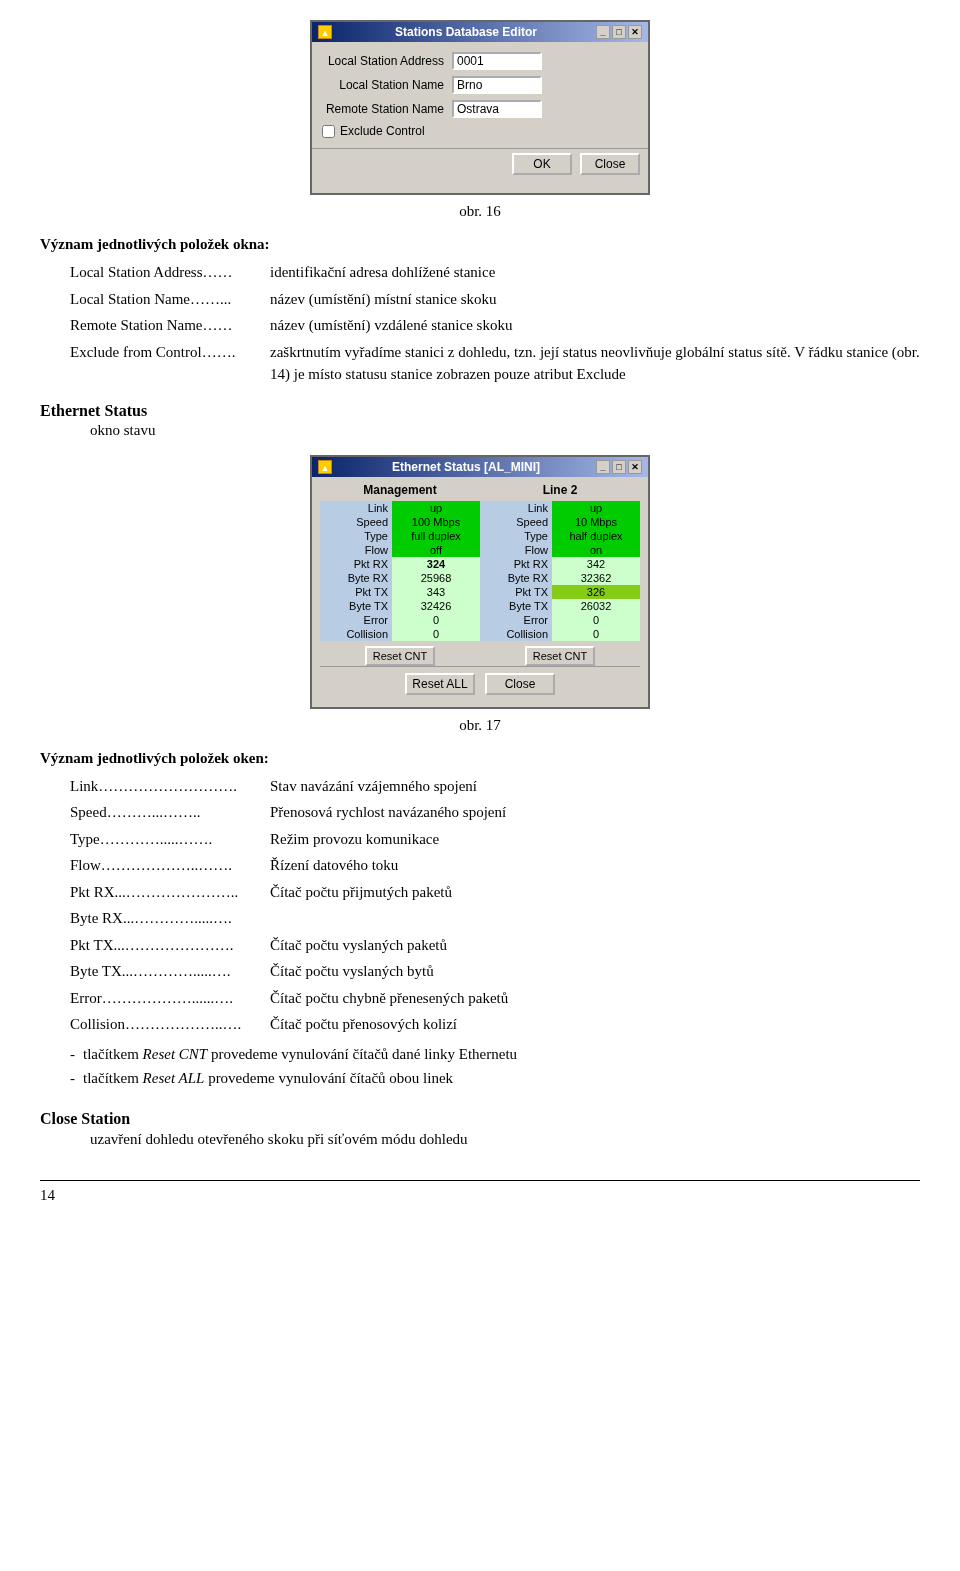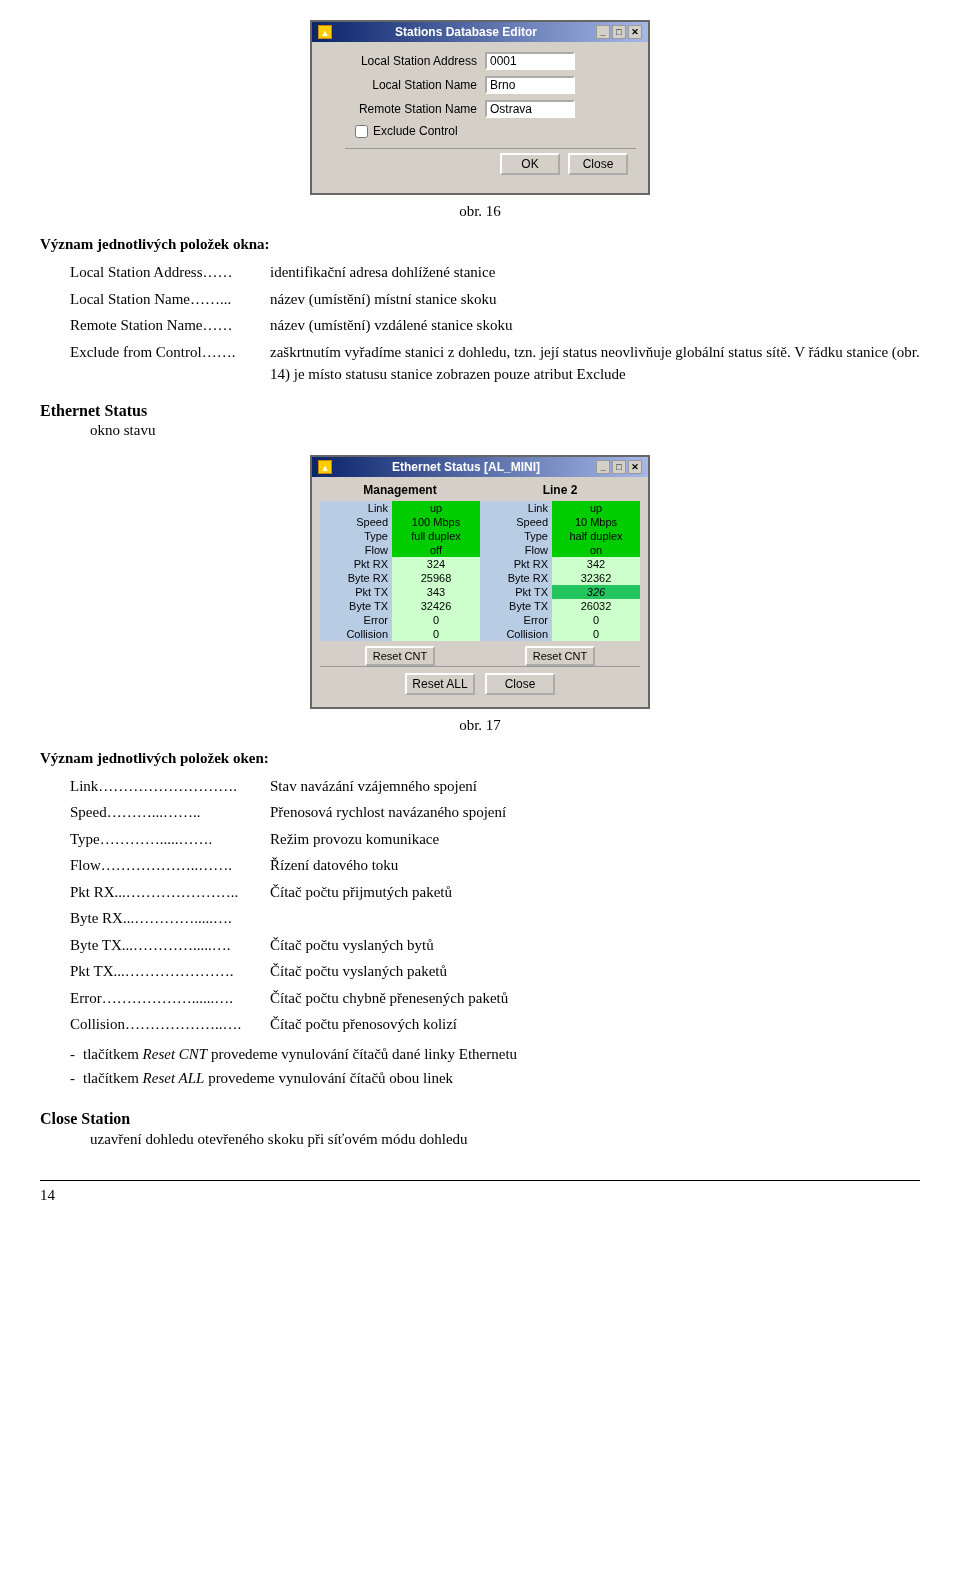--- a/index.html
+++ b/index.html
@@ -46,22 +46,21 @@
       background: #d4d0c8;
       border: 1px solid #999;
       font-size: 9px;
       display: flex;
       align-items: center;
       justify-content: center;
       cursor: pointer;
       color: #000;
     }
     .dialog-content {
-      padding: 10px 12px;
-      margin-left: 21px;
+      padding: 10px 0;
     }
     .dialog-row {
       display: flex;
       align-items: center;
       margin-bottom: 6px;
     }
     .dialog-label {
       width: 140px;
       text-align: right;
       padding-right: 8px;
@@ -407,21 +406,21 @@
             <tr>
               <td class="label-cell">Type</td>
               <td class="value-cell">full duplex</td>
             </tr>
             <tr>
               <td class="label-cell">Flow</td>
               <td class="value-cell">off</td>
             </tr>
             <tr>
               <td class="label-cell">Pkt RX</td>
-              <td class="value-cell" style="background:#ccffcc;">324</td>
+              <td class="value-cell" style="background:#ccffcc;font-weight:bold;">324</td>
             </tr>
             <tr>
               <td class="label-cell">Byte RX</td>
               <td class="value-cell" style="background:#ccffcc;">25968</td>
             </tr>
             <tr>
               <td class="label-cell">Pkt TX</td>
               <td class="value-cell" style="background:#ccffcc;">343</td>
             </tr>
             <tr>
@@ -466,21 +465,21 @@
             <tr>
               <td class="label-cell">Pkt RX</td>
               <td class="value-cell" style="background:#ccffcc;">342</td>
             </tr>
             <tr>
               <td class="label-cell">Byte RX</td>
               <td class="value-cell" style="background:#ccffcc;">32362</td>
             </tr>
             <tr>
               <td class="label-cell">Pkt TX</td>
-              <td class="value-cell" style="background:#22c55e;font-style:italic;">326</td>
+              <td class="value-cell" style="background:#84cc16;">326</td>
             </tr>
             <tr>
               <td class="label-cell">Byte TX</td>
               <td class="value-cell" style="background:#ccffcc;">26032</td>
             </tr>
             <tr>
               <td class="label-cell">Error</td>
               <td class="value-cell" style="background:#ccffcc;">0</td>
             </tr>
             <tr>
@@ -524,26 +523,26 @@
       <div class="def-desc">Řízení datového toku</div>
     </div>
     <div class="def-row">
       <div class="def-term"><span>Pkt RX...…………………..</span></div>
       <div class="def-desc">Čítač počtu přijmutých paketů</div>
     </div>
     <div class="def-row">
       <div class="def-term"><span>Byte RX...………….....….</span></div>
     </div>
     <div class="def-row">
+      <div class="def-term"><span>Pkt TX...………………….</span></div>
+      <div class="def-desc">Čítač počtu vyslaných paketů</div>
+    </div>
+    <div class="def-row">
       <div class="def-term"><span>Byte TX...………….....….</span></div>
       <div class="def-desc">Čítač počtu vyslaných bytů</div>
-    </div>
-    <div class="def-row">
-      <div class="def-term"><span>Pkt TX...………………….</span></div>
-      <div class="def-desc">Čítač počtu vyslaných paketů</div>
     </div>
     <div class="def-row">
       <div class="def-term"><span>Error………………......….</span></div>
       <div class="def-desc">Čítač počtu chybně přenesených paketů</div>
     </div>
     <div class="def-row">
       <div class="def-term"><span>Collision………………..….</span></div>
       <div class="def-desc">Čítač počtu přenosových kolizí</div>
     </div>
   </div>

